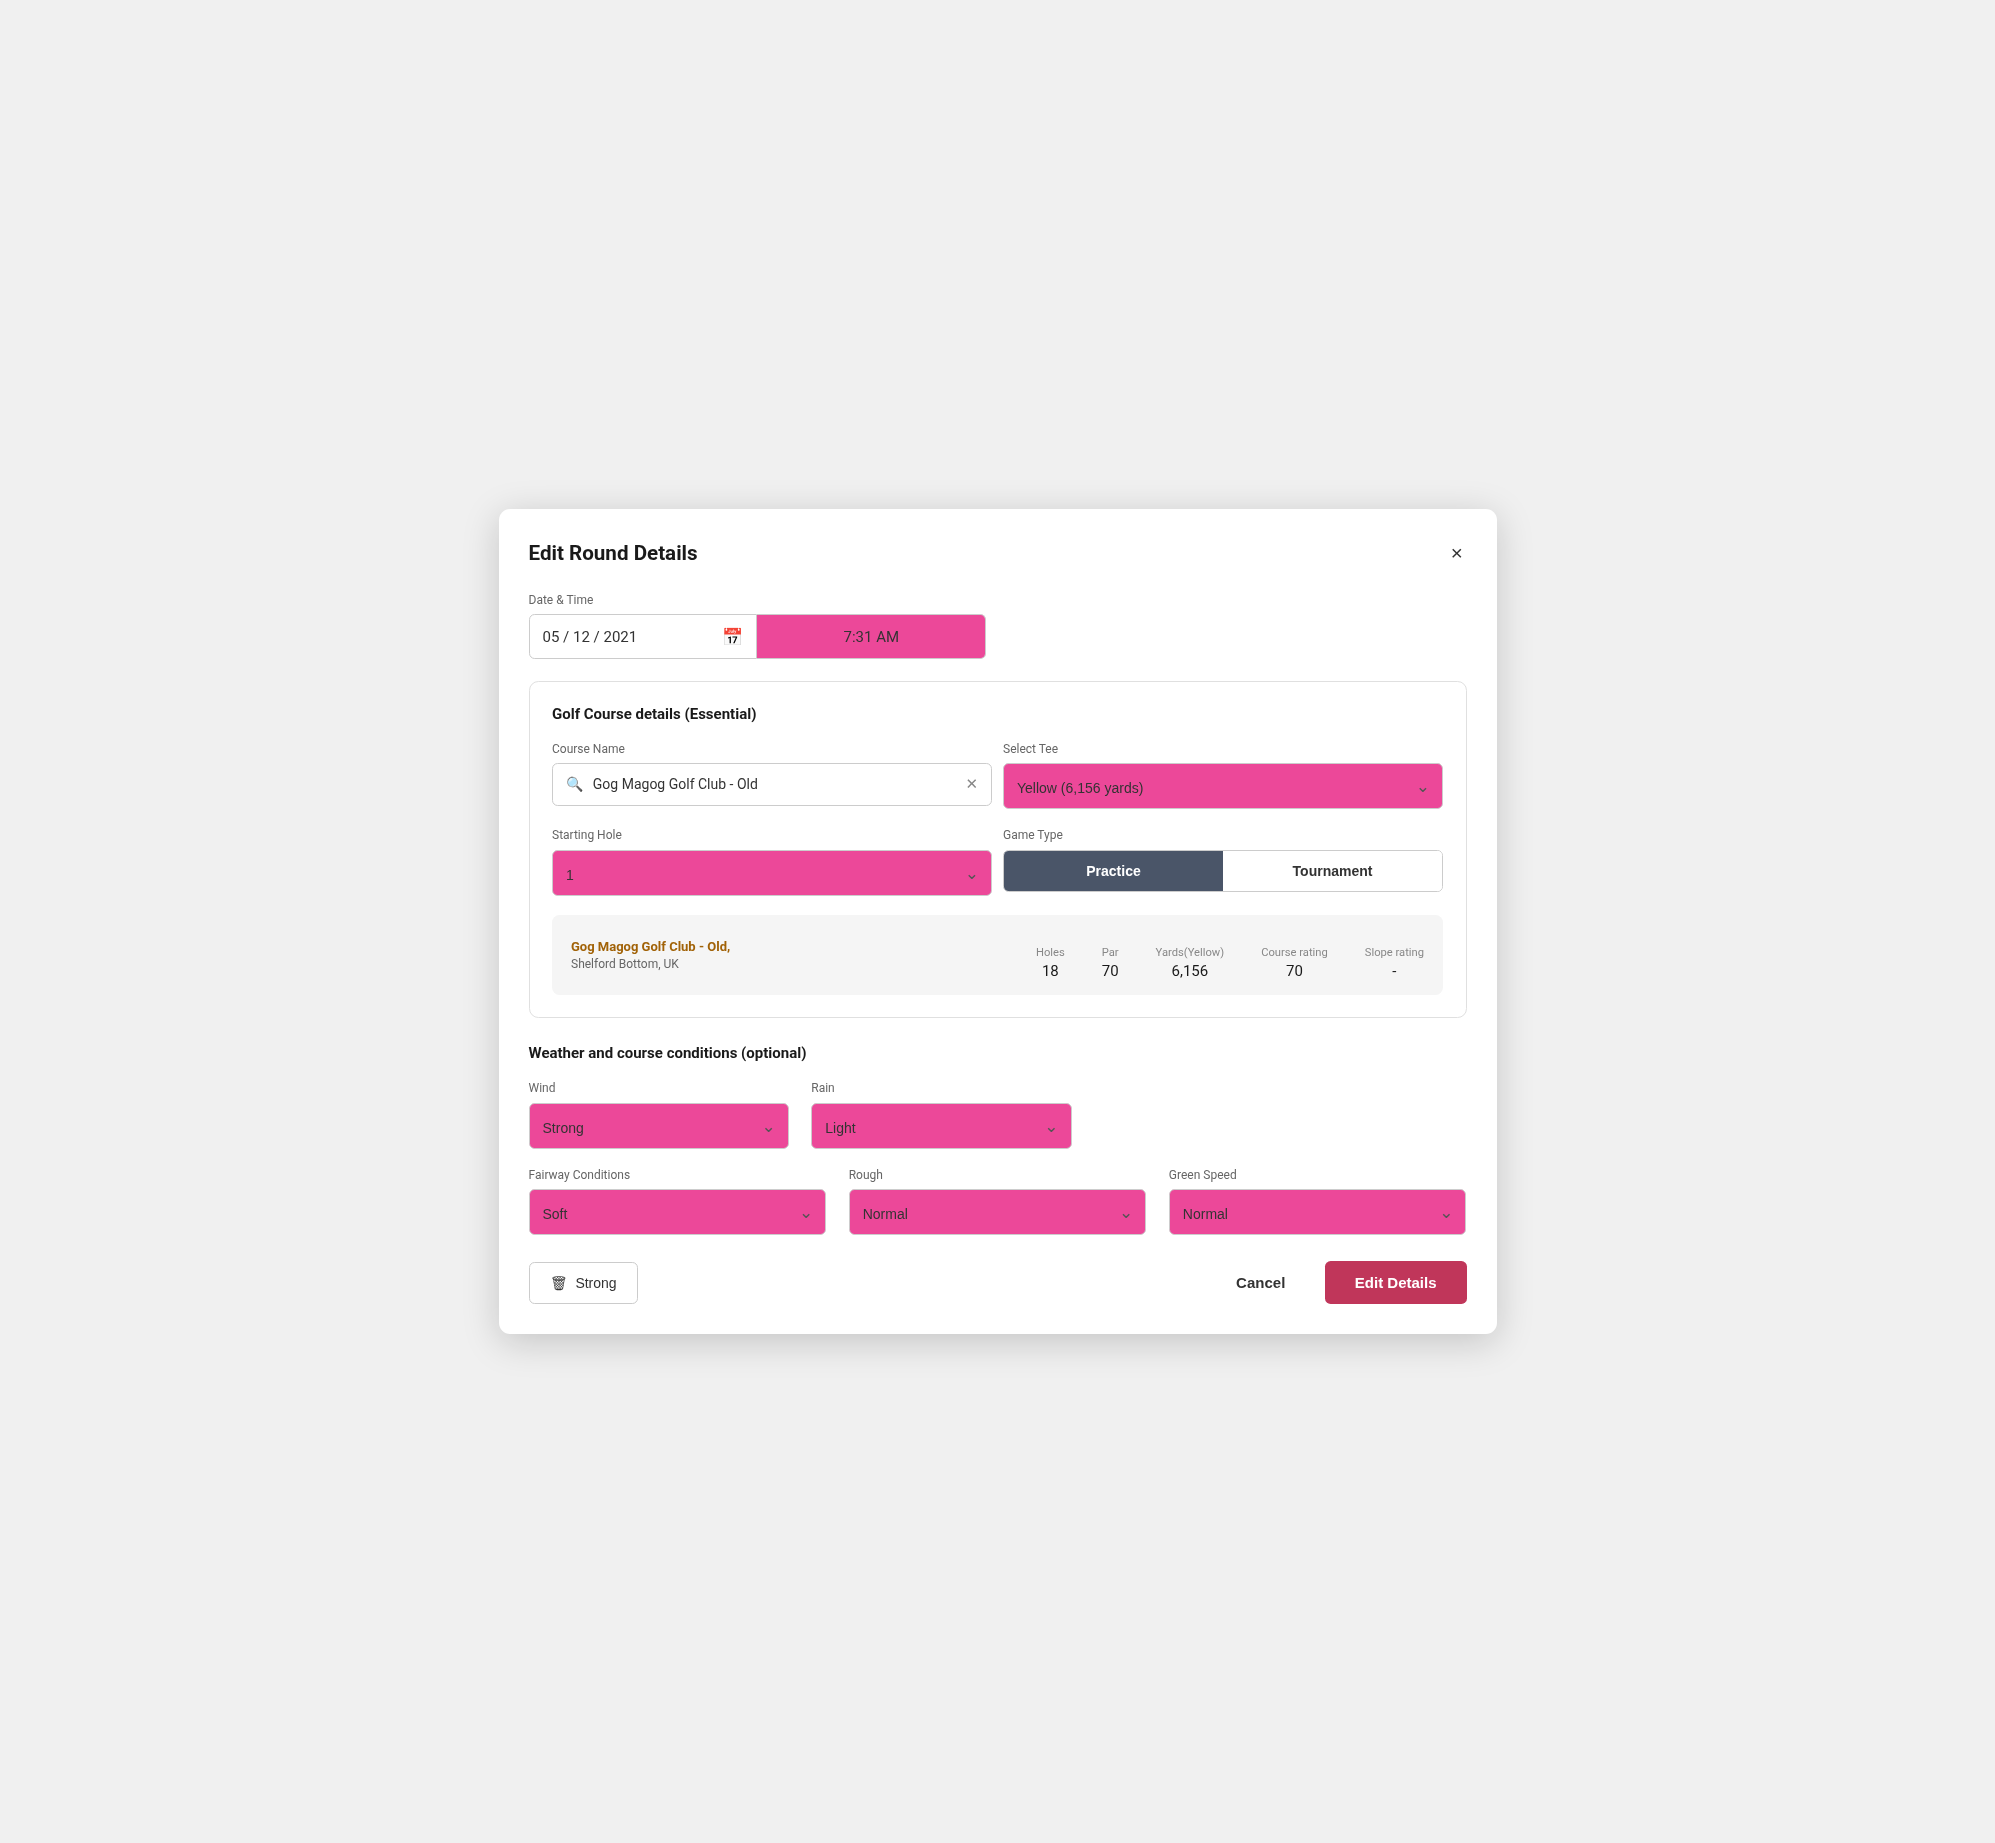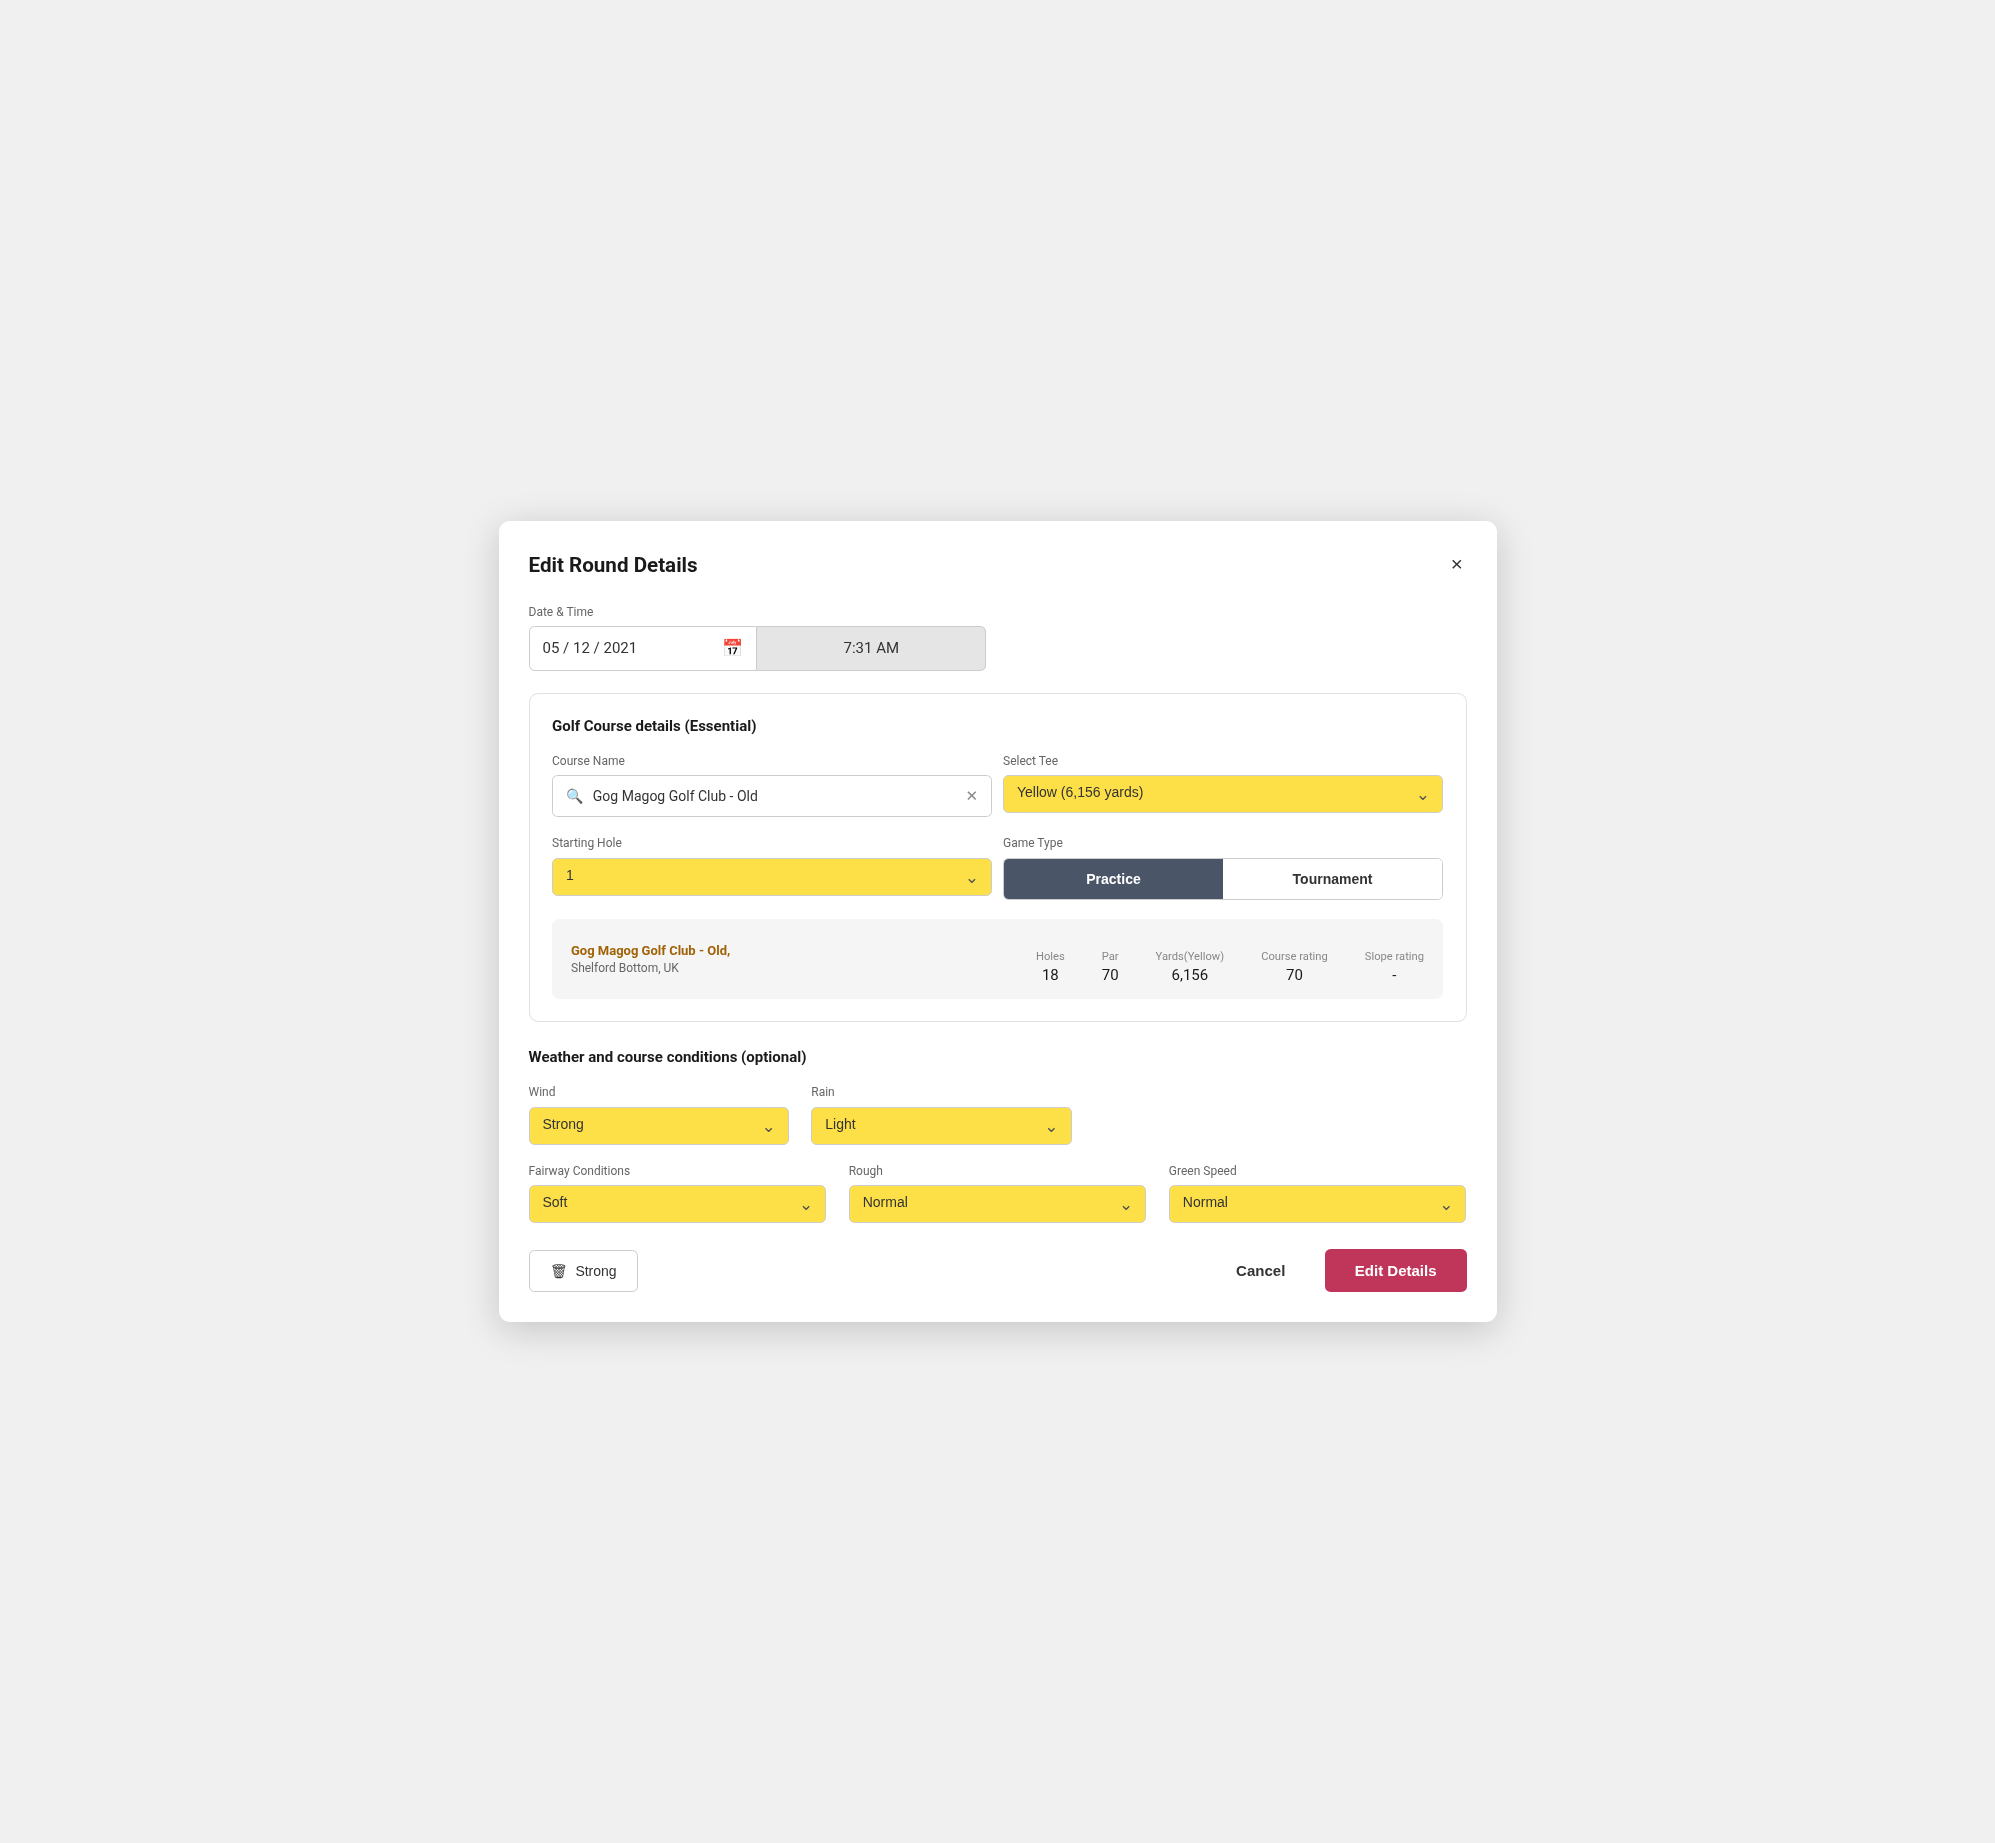--- a/index.html
+++ b/index.html
@@ -76,21 +76,21 @@
     .time-input-wrapper {
       display: flex;
       align-items: center;
       justify-content: center;
       border: 0.9px solid #ccc;
       border-left: none;
       border-radius: 0 5.6px 5.6px 0;
       padding: 11.2px 13px;
       font-size: 15px;
       color: #333;
-      background: #e5e5e5;
+      background: #ec4899;
     }
     .text-input {
       width: 100%;
       border: 0.9px solid #ccc;
       border-radius: 5.6px;
       padding: 12px 13px;
       font-size: 15px;
       color: #333;
       outline: none;
     }
@@ -136,25 +136,25 @@
       cursor: pointer;
       font-size: 15px;
     }
     .select-wrapper {
       position: relative;
     }
     .select-field {
       width: 100%;
       border: 0.9px solid #ccc;
       border-radius: 5.6px;
-      padding: 8px 37px 12px 13px;
+      padding: 16px 37px 12px 13px;
       font-size: 14px;
       color: #333;
       appearance: none;
-      background: #fde047;
+      background: #ec4899;
       cursor: pointer;
       outline: none;
     }
     .select-arrow {
       position: absolute;
       right: 13px;
       top: 50%;
       transform: translateY(-50%);
       color: #555;
       pointer-events: none;

